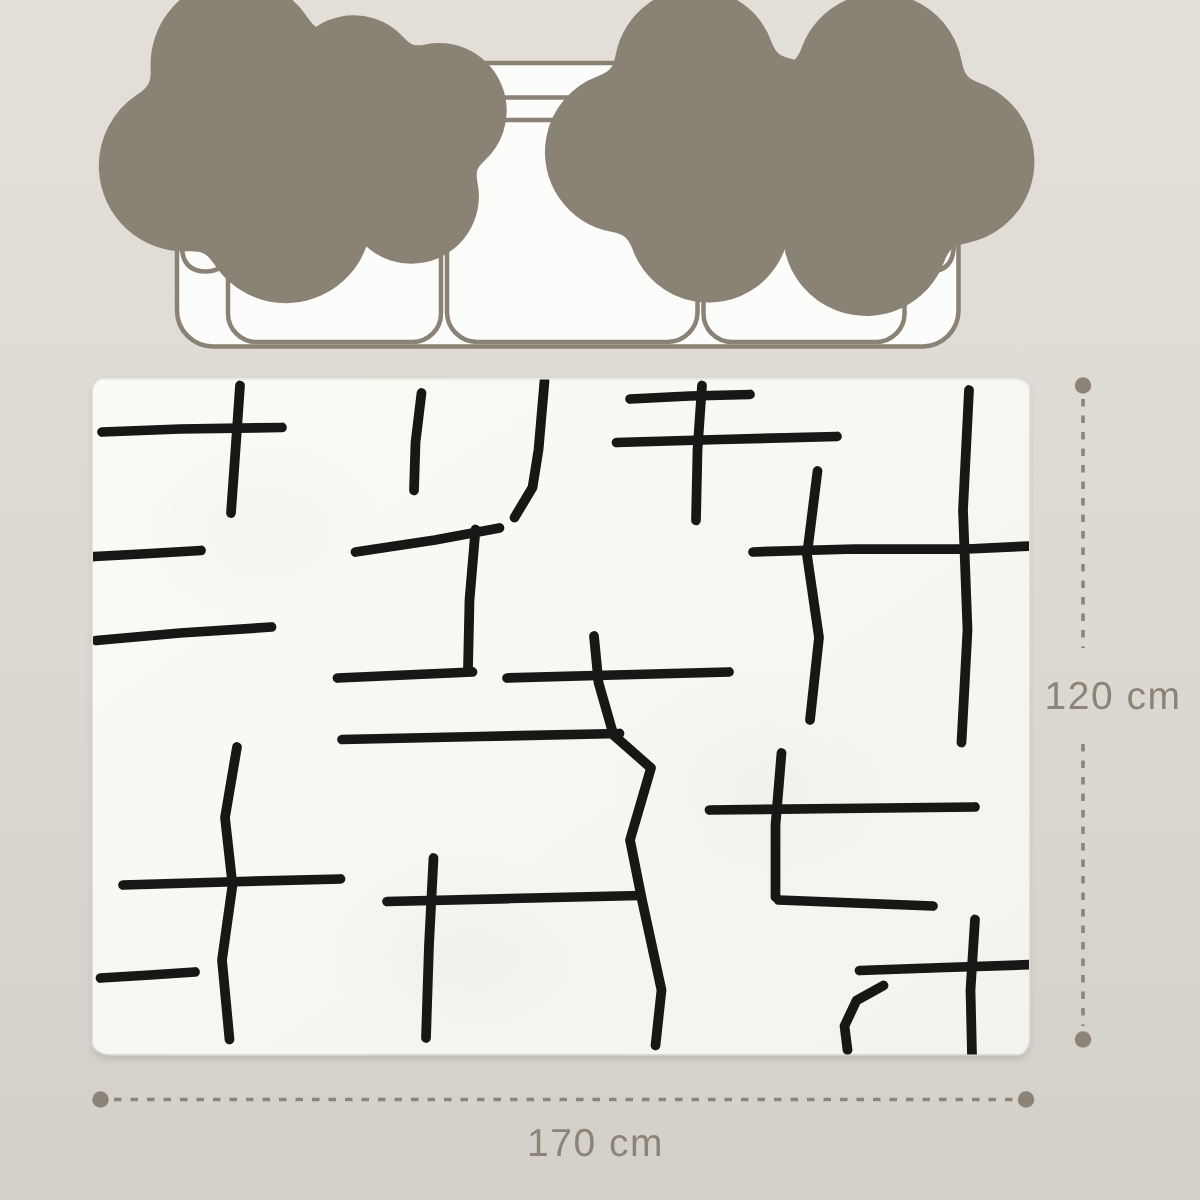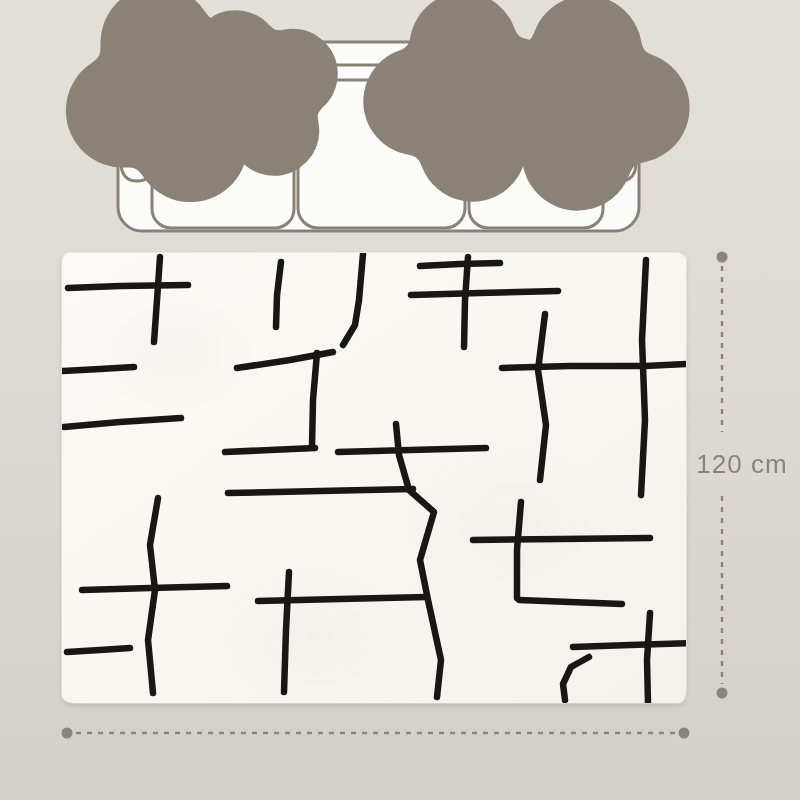--- a/index.html
+++ b/index.html
@@ -108,14 +108,15 @@
       <circle class="dim-dot" cx="722" cy="693" r="5.5"></circle>
     </g>
     <g>
       <circle class="dim-dot" cx="67" cy="733" r="5.5"></circle>
       <line class="dim-dash" x1="76" y1="733" x2="675" y2="733"></line>
       <circle class="dim-dot" cx="684" cy="733" r="5.5"></circle>
     </g>
   </svg>
 
   <div class="dim-label dim-label-height">120 cm</div>
+  <div class="dim-label dim-label-width">170 cm</div>
 
 </div>
 
 </body></html>

